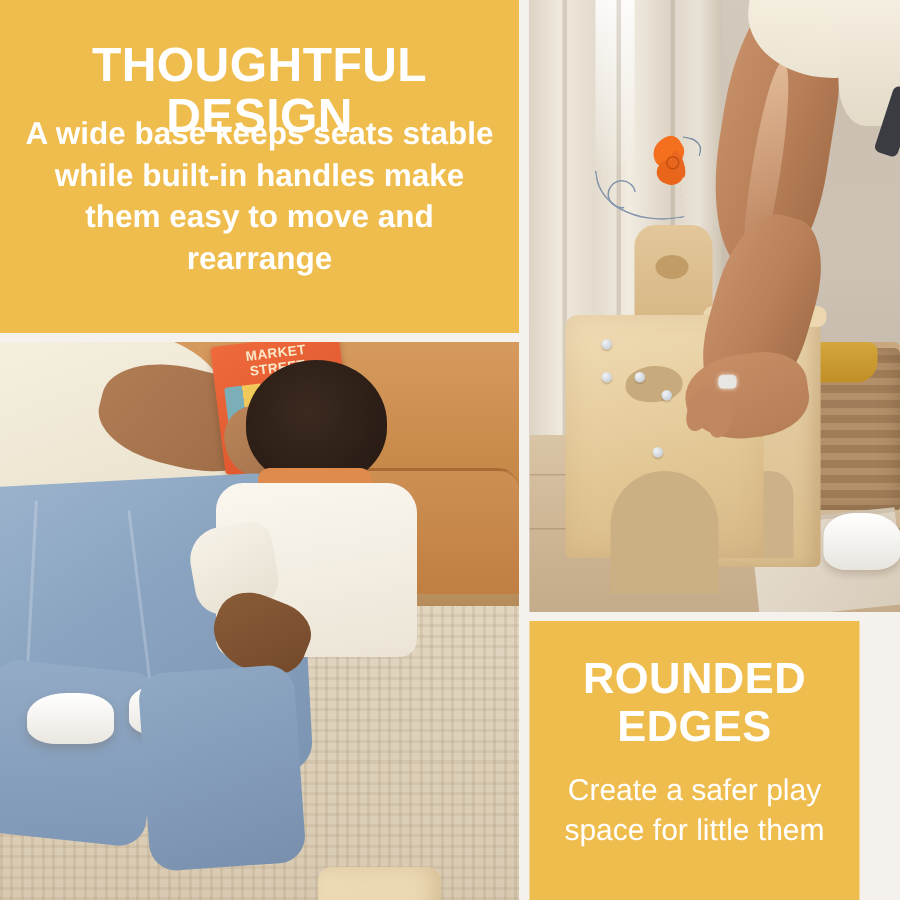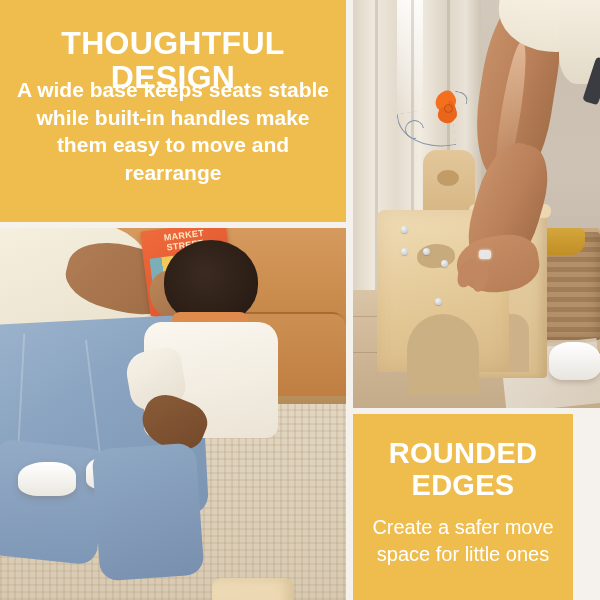--- a/index.html
+++ b/index.html
@@ -324,16 +324,16 @@
       <div class="bl-rear">
         
         
       </div>
 
     </div>
   </div>
 
   <div class="panel" id="panel-rounded">
     <div class="headline">ROUNDED EDGES</div>
-    <div class="bodytext">Create a safer move space for little ones</div>
+    <div class="bodytext">Create a safer play space for little them</div>
   </div>
 
 </div>
 
 </body></html>

